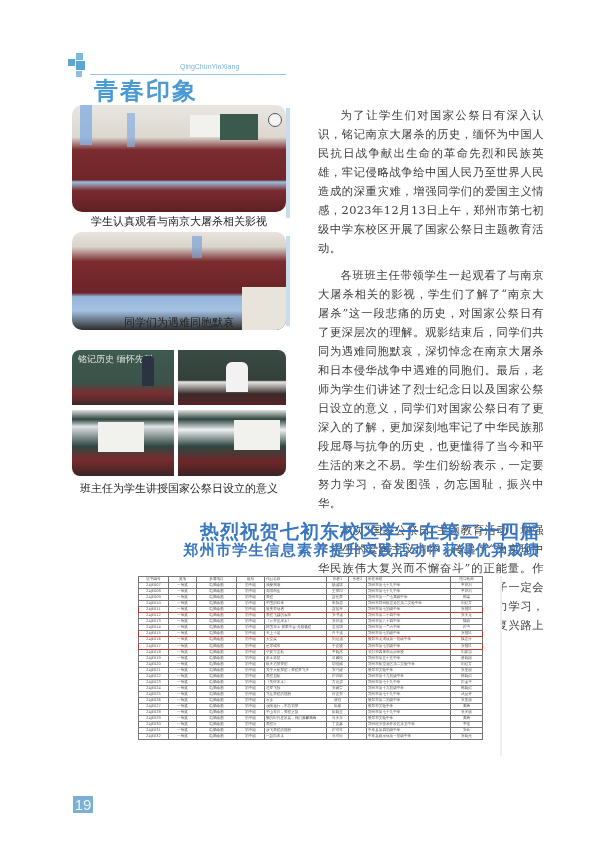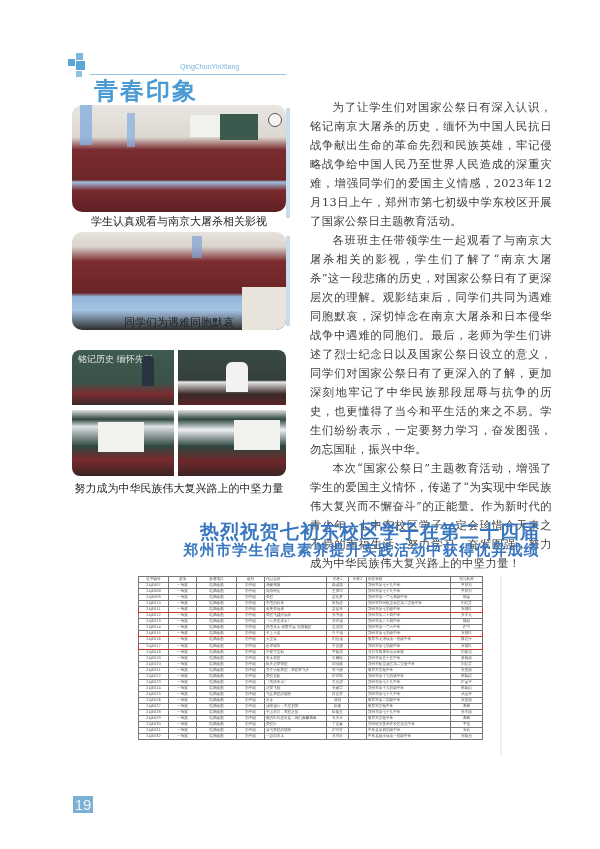--- a/index.html
+++ b/index.html
@@ -32,21 +32,21 @@
           background: linear-gradient(180deg,#e1e1e1 0%, #2f4740 14%, #eef0f3 30%, #2f4740 55%, #6e2629 78%, #3b2424 100%); }
   .side-strip { left:286px; top:108px; width:4px; height:110px; background:#c8dcec; }
   .side-strip2 { left:286px; top:236px; width:4px; height:90px; background:#c8dcec; }
   .screen { position:absolute; background:#f1f1ee; }
   .board { position:absolute; background:#3b5a4d; }
 
   .caption { font-family:"DejaVu Sans", sans-serif; font-size:11px; color:#222; text-align:center; width:214px; left:72px; }
 
   
   .article { left:310px; top:98px; width:242px; font-size:11.3px; line-height:19px; color:#3b3b3b; text-align:justify; letter-spacing:0.4px; }
-  .article p { margin:0; text-indent:2em; }
+  .article p { margin:8px; text-indent:2em; }
 
   
   .headline { left:60px; width:480px; text-align:right; font-family:"DejaVu Serif", serif; color:#3876c0; font-weight:bold; }
   .hl1 { top:519px; font-size:19px; letter-spacing:1px; }
   .hl2 { top:541px; font-size:15px; letter-spacing:1.2px;font-family:Liberation Serif, serif; }
 
   
   .tbl-wrap { left:138px; top:576px; width:362px; height:180px; background:#fff; box-shadow: 2px 0 0 #efefef; }
   table.awards { border-collapse:collapse; width:344px; font-family:"DejaVu Sans", sans-serif; font-size:3.6px; color:#555; table-layout:fixed; }
   table.awards td { border:0.6px solid #777; height:5.05px; padding:0 1px; white-space:nowrap; overflow:hidden; line-height:5px; text-align:center; }
@@ -94,21 +94,21 @@
 </div>
 <div class="abs ph3b">
   <div style="position:absolute;left:48px;top:12px;width:22px;height:30px;background:#f2f2f2;border-radius:6px 6px 0 0"></div>
 </div>
 <div class="abs ph3c">
   <div class="screen" style="left:26px;top:12px;width:46px;height:30px;"></div>
 </div>
 <div class="abs ph3d">
   <div class="screen" style="left:56px;top:10px;width:46px;height:30px;"></div>
 </div>
-<div class="abs caption" style="top:481px;">努力成为中华民族伟大复兴路上的中坚力量</div>
+<div class="abs caption" style="top:481px;">班主任为学生讲授国家公祭日设立的意义</div>
 
 <div class="abs article">
   <p>为了让学生们对国家公祭日有深入认识，铭记南京大屠杀的历史，缅怀为中国人民抗日战争献出生命的革命先烈和民族英雄，牢记侵略战争给中国人民乃至世界人民造成的深重灾难，增强同学们的爱国主义情感，2023年12月13日上午，郑州市第七初级中学东校区开展了国家公祭日主题教育活动。</p>
   <p>各班班主任带领学生一起观看了与南京大屠杀相关的影视，学生们了解了“南京大屠杀”这一段悲痛的历史，对国家公祭日有了更深层次的理解。观影结束后，同学们共同为遇难同胞默哀，深切悼念在南京大屠杀和日本侵华战争中遇难的同胞们。最后，老师为学生们讲述了烈士纪念日以及国家公祭日设立的意义，同学们对国家公祭日有了更深入的了解，更加深刻地牢记了中华民族那段屈辱与抗争的历史，也更懂得了当今和平生活的来之不易。学生们纷纷表示，一定要努力学习，奋发图强，勿忘国耻，振兴中华。</p>
   <p>本次“国家公祭日”主题教育活动，增强了学生的爱国主义情怀，传递了“为实现中华民族伟大复兴而不懈奋斗”的正能量。作为新时代的青少年，七中东校区学子一定会珍惜今天来之不易的幸福生活，努力学习，奋发图强，努力成为中华民族伟大复兴路上的中坚力量！</p>
 </div>
 
 <div class="abs headline hl1">热烈祝贺七初东校区学子在第二十四届</div>
 <div class="abs headline hl2">郑州市学生信息素养提升实践活动中获得优异成绩</div>
 

